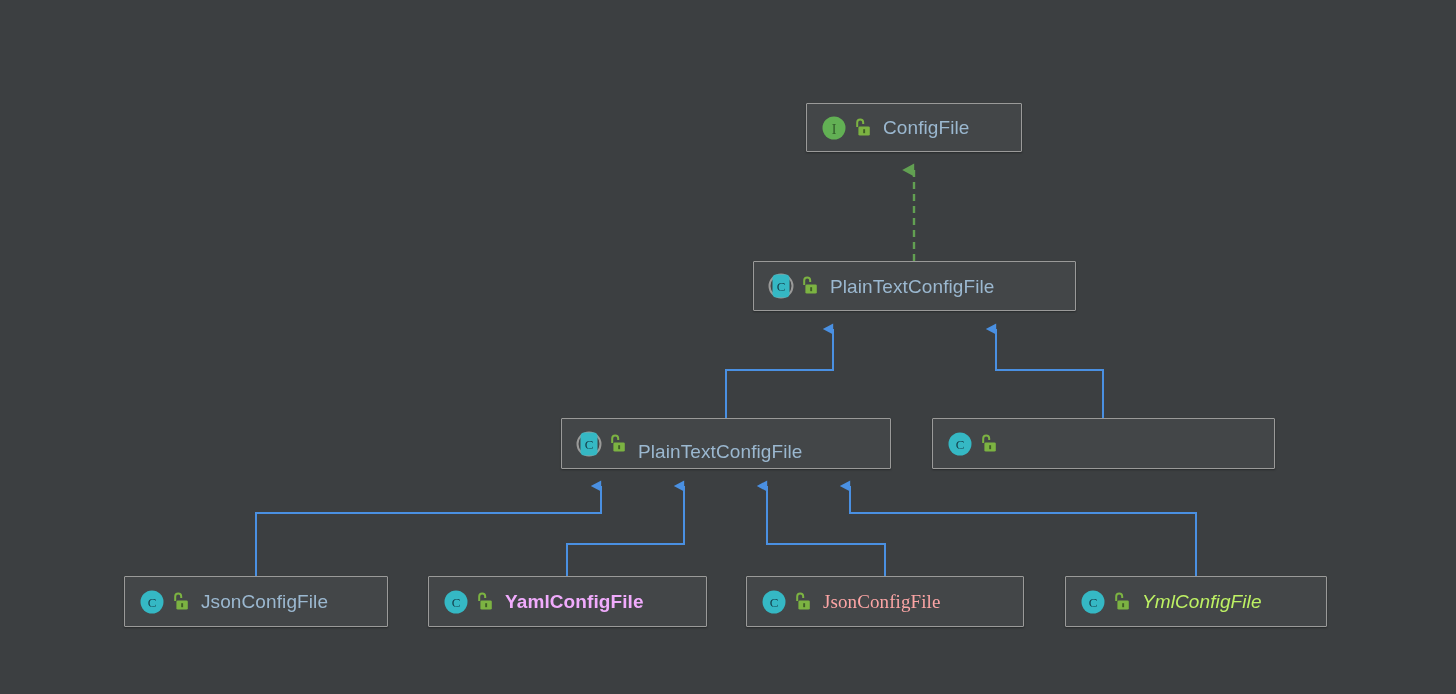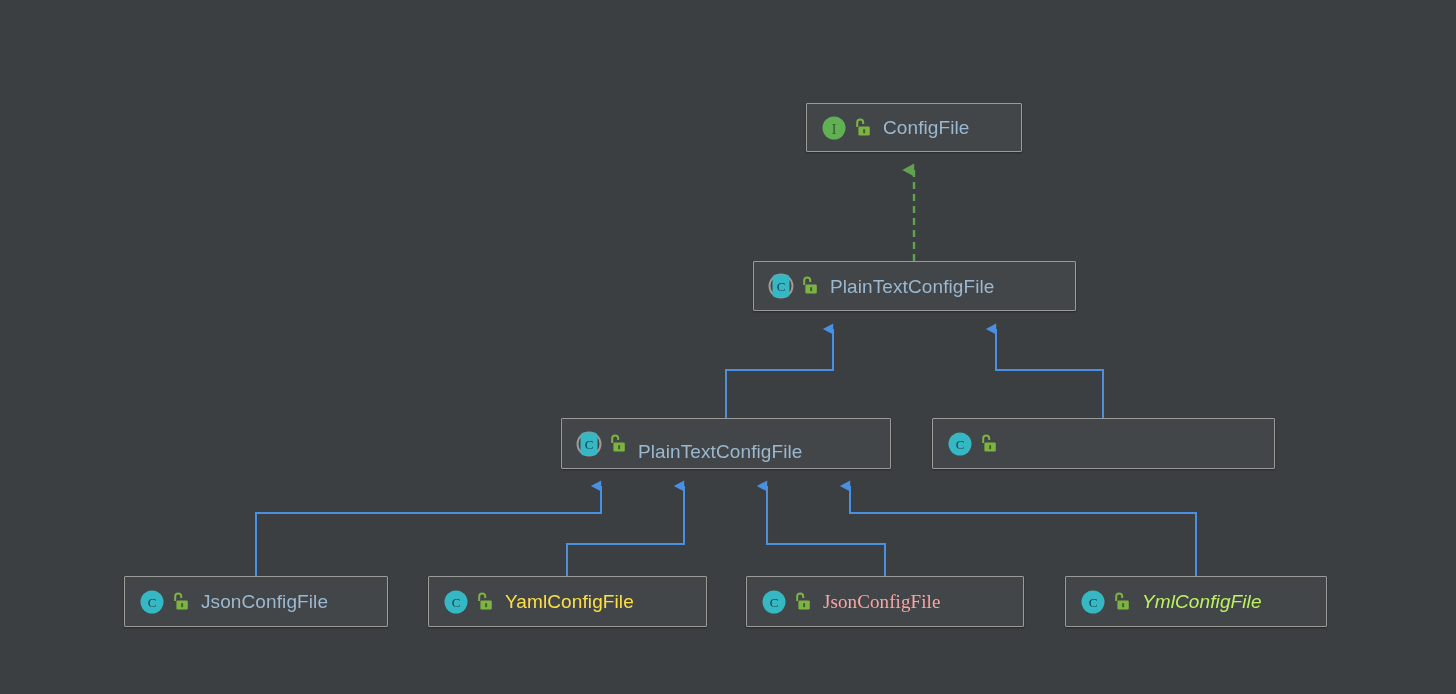--- a/index.html
+++ b/index.html
@@ -167,21 +167,21 @@
           <svg viewBox="0 0 28 28" class="kind-icon">
             <circle cx="14" cy="14" r="11.5" fill="#35b8c4"></circle>
             <text x="14" y="19" text-anchor="middle" font-family="&quot;Liberation Serif&quot;, serif" font-size="13" fill="#14414d">C</text>
           </svg>
           <svg viewBox="0 0 18 20" class="lock-icon">
             <path d="M3.2,9 L3.2,4.6 A3,3 0 0 1 9.2,4.6 L9.2,6" fill="none" stroke="#7cb342" stroke-width="2"></path>
             <rect x="4.4" y="8.4" width="11.4" height="9.2" rx="1.4" fill="#7cb342"></rect>
             <rect x="9.2" y="11.2" width="1.9" height="4" fill="#3f5e26"></rect>
           </svg>
         </div>
-        <span class="node-label" style="color: #fde047;">YamlConfigFile</span>
+        <span class="node-label" style="color: #f0abfc; font-weight: bold;">YamlConfigFile</span>
       </div>
       <div class="uml-node" style="left: 746px; top: 576px; width: 278px; height: 51px; background: rgb(67, 70, 72); border-color: rgb(154, 154, 153);">
         <div class="node-icons">
           <svg viewBox="0 0 28 28" class="kind-icon">
             <circle cx="14" cy="14" r="11.5" fill="#35b8c4"></circle>
             <text x="14" y="19" text-anchor="middle" font-family="&quot;Liberation Serif&quot;, serif" font-size="13" fill="#14414d">C</text>
           </svg>
           <svg viewBox="0 0 18 20" class="lock-icon">
             <path d="M3.2,9 L3.2,4.6 A3,3 0 0 1 9.2,4.6 L9.2,6" fill="none" stroke="#7cb342" stroke-width="2"></path>
             <rect x="4.4" y="8.4" width="11.4" height="9.2" rx="1.4" fill="#7cb342"></rect>

